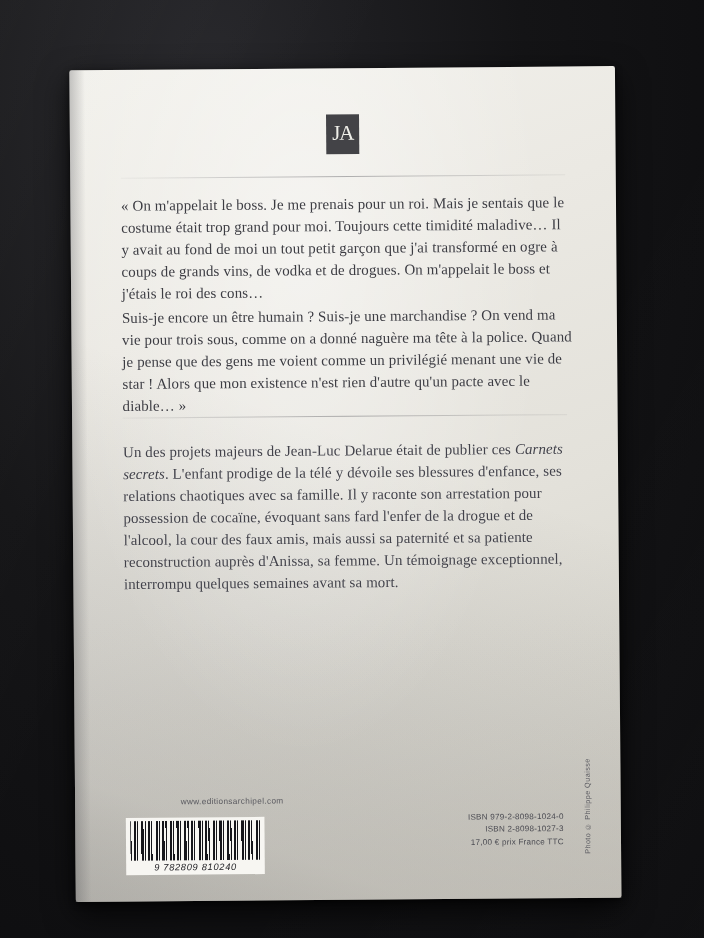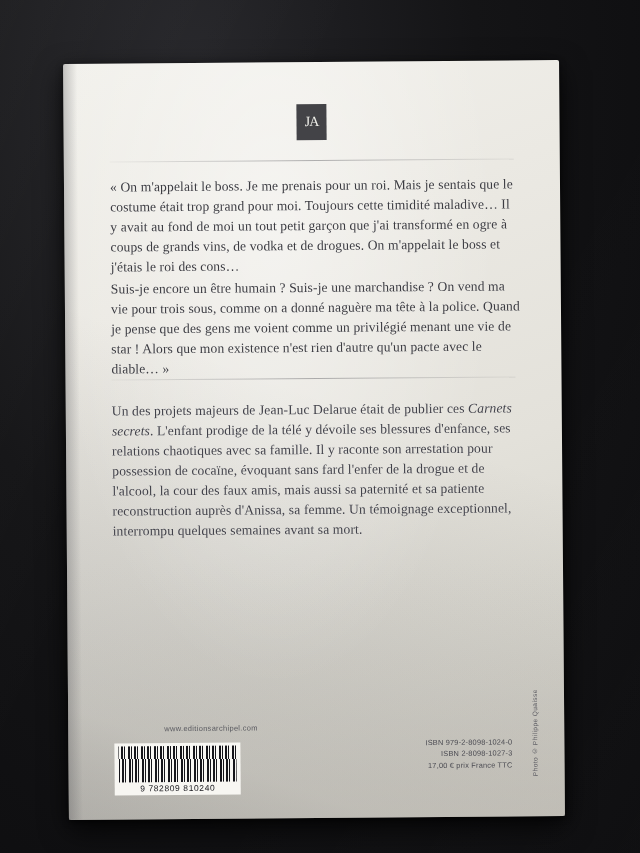--- a/index.html
+++ b/index.html
@@ -77,21 +77,21 @@
   .logo {
     position: absolute;
     left: 50%;
     top: 42px;
     transform: translateX(-50%);
     width: 30px;
     height: 36px;
     background: #2b2b30;
     color: #efefe9;
     font-family: "Liberation Serif", serif;
-    font-size: 14px;
+    font-size: 19px;
     line-height: 36px;
     text-align: center;
     letter-spacing: -1px;
     opacity: 0.88;
   }
 
   .rule {
     position: absolute;
     left: 46px;
     right: 46px;
@@ -160,20 +160,21 @@
       #15151a 10px, #15151a 12px, transparent 12px, transparent 13px
     );
   }
   .barcode-num {
     font-family: "Liberation Sans", sans-serif;
     font-size: 8.5px;
     color: #1b1b20;
     text-align: center;
     letter-spacing: 0.6px;
     margin-top: 1px;
+    font-style: italic;
   }
 
   .isbn-block {
     position: absolute;
     right: 52px;
     bottom: 46px;
     text-align: right;
     font-family: "Liberation Sans", sans-serif;
     font-size: 7.4px;
     line-height: 1.55;

